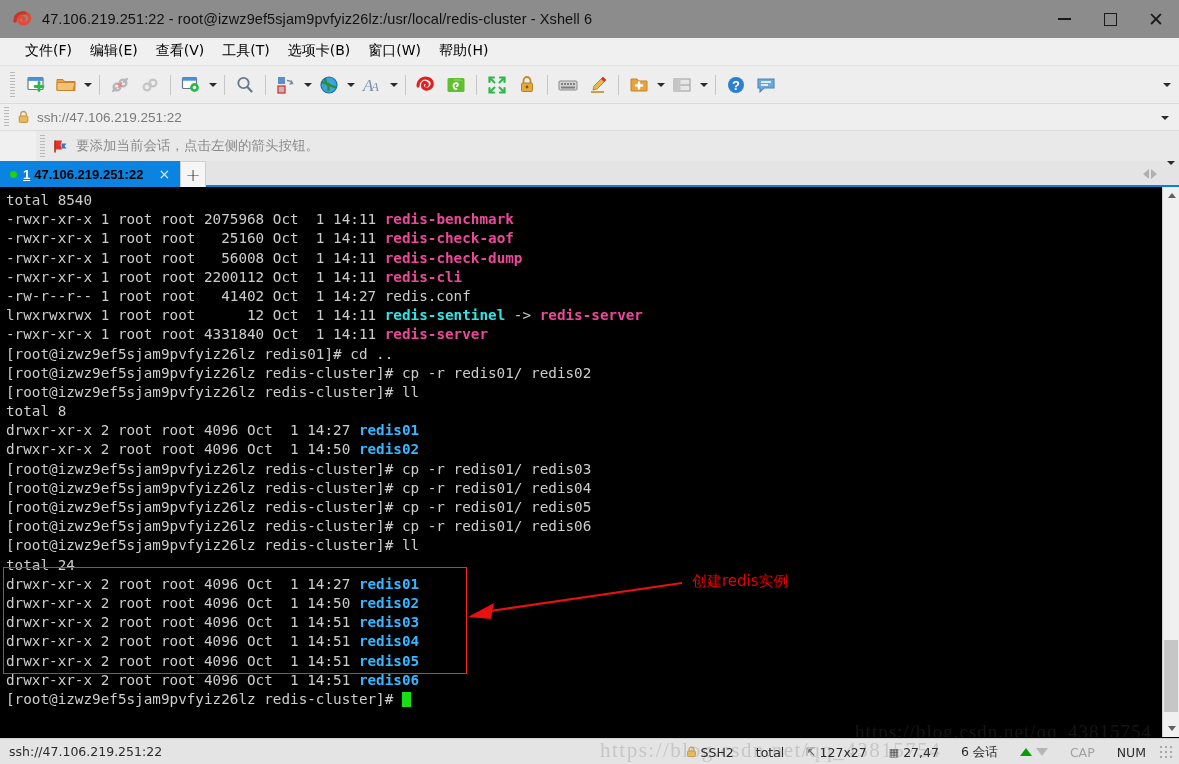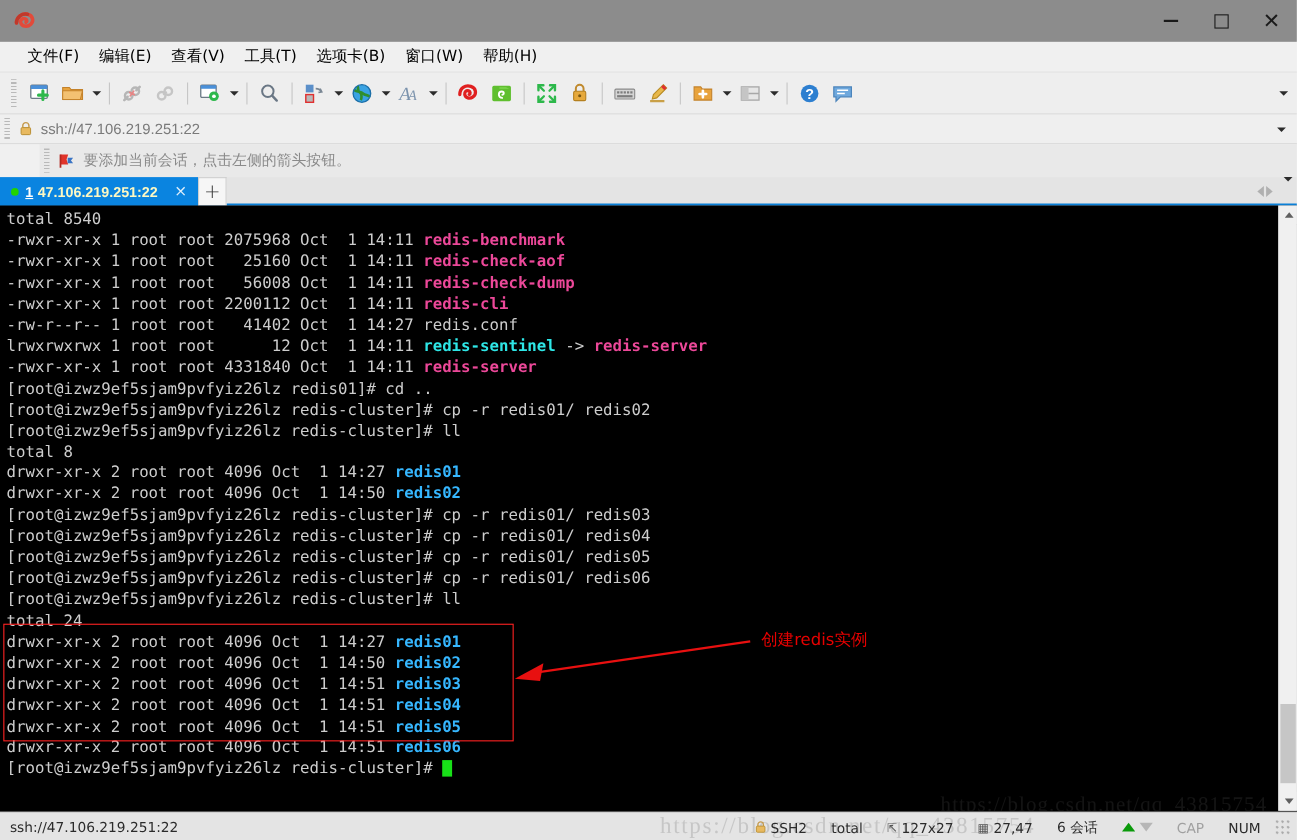--- a/index.html
+++ b/index.html
@@ -158,21 +158,21 @@
     height: 26px;
   }
   .tab-dot {
     width: 7px; height: 7px; border-radius: 50%;
     background: #23d300; margin-right: 6px; flex:none;
   }
   .tab-num {
     color: #fff; font-size: 13px; font-weight: bold;
     text-decoration: underline; margin-right: 4px;
   }
-  .tab-label { color: #fef9c3; font-size: 13px; font-weight: bold; white-space: nowrap; }
+  .tab-label { color: #000000; font-size: 13px; font-weight: bold; white-space: nowrap; }
   .tab-close {
     color: #dfeffb; font-size: 14px; margin-left: 14px;
     width: 14px; text-align: center; font-family: "DejaVu Sans", sans-serif;
   }
   .tab-new {
     width: 26px; height: 26px;
     background: #f6f6f6;
     border: 1px solid #cfcfcf; border-bottom: none;
     display: flex; align-items: center; justify-content: center;
     font-size: 18px; color: #333; font-weight: 300;
@@ -341,20 +341,21 @@
 
 <div class="app">
 
   <div class="titlebar">
     <div class="title-icon">
       <svg width="22" height="22" viewBox="0 0 22 22">
         <path d="M3 13 C3 7 8 4 13 5 C18 6 19 11 16 14 C13 17 8 16 7 13 C6 10.5 8 8.5 10.5 9 C12.5 9.4 13 11.4 11.6 12.3" fill="none" stroke="#e24a3a" stroke-width="3.2" stroke-linecap="round"></path>
         <path d="M3 13 C3 7 8 4 13 5" fill="none" stroke="#c0392b" stroke-width="3.2" stroke-linecap="round"></path>
       </svg>
     </div>
+    <div class="title-text">47.106.219.251:22 - root@izwz9ef5sjam9pvfyiz26lz:/usr/local/redis-cluster - Xshell 6</div>
     <div class="win-controls">
       <div class="win-btn">
           <span class="wc-min"></span>
         </div>
       <div class="win-btn">
           <span class="wc-max"></span>
         </div>
       <div class="win-btn close">
           <span class="wc-close">✕</span>
         </div>

